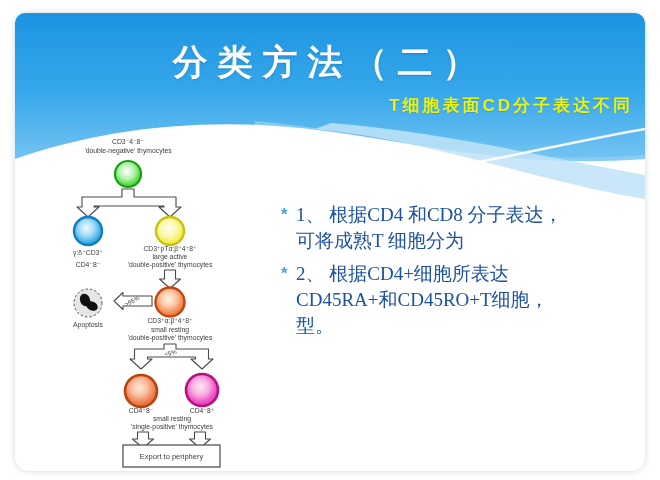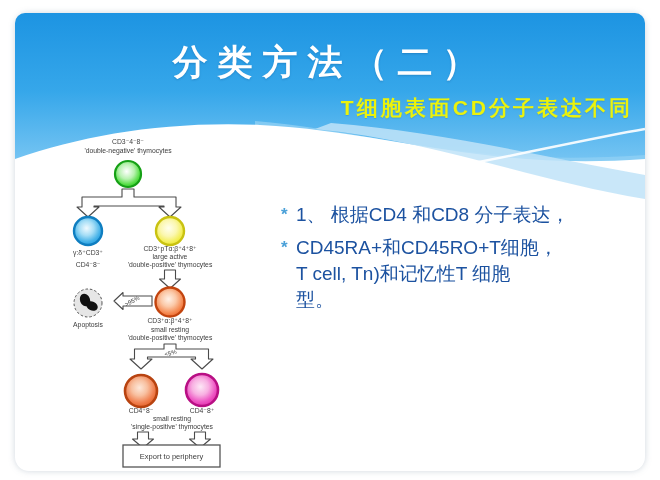--- a/index.html
+++ b/index.html
@@ -14,34 +14,34 @@
   }
   .header-svg{position:absolute;left:0;top:0;width:630px;height:195px;}
   .title{
     position:absolute;left:0;right:0;top:26px;text-align:center;
     color:#ffffff;font-size:35px;font-weight:bold;letter-spacing:10px;
     font-family:"DejaVu Sans",sans-serif;
     text-shadow:0 1px 2px rgba(0,60,120,.25);
   }
   .subtitle{
     position:absolute;top:81px;right:12px;
-    color:#ebf20c;font-size:21px;font-weight:bold;letter-spacing:3px;
+    color:#ebf20c;font-size:17px;font-weight:bold;letter-spacing:3px;
     text-shadow:0 1px 1px rgba(0,80,140,.2);
   }
   .bullets{
     position:absolute;left:266px;top:189px;width:376px;
     color:#1c52a0;font-size:19px;line-height:26px;
   }
   .bullet{display:flex;margin-bottom:7px;}
   .marker{
     width:15px;flex:0 0 15px;color:#4aa0d8;font-size:17px;line-height:26px;
     font-weight:bold;
   }
   .btext{flex:1;}
-  .bline{display:block;}
+  .bline{display:block;font-family:Liberation Serif, serif;}
   .diagram{position:absolute;left:40px;top:117px;width:200px;height:345px;overflow:visible;}
   .dlabel{font-family:"Liberation Sans","DejaVu Sans",sans-serif;font-size:6.8px;fill:#3c3c3c;text-anchor:middle;}
   .dlabel-sm{font-family:"Liberation Sans","DejaVu Sans",sans-serif;font-size:6px;fill:#3c3c3c;text-anchor:middle;}
   .harrow{fill:#ffffff;stroke:#4a4a4a;stroke-width:1.1;stroke-linejoin:round;}
 </style>
 </head>
 <body>
 
 <div class="slide">
 
@@ -61,27 +61,28 @@
   </svg>
 
   <div class="title">分类方法（二）</div>
   <div class="subtitle">T细胞表面CD分子表达不同</div>
 
   <div class="bullets">
     <div class="bullet">
       <span class="marker">*</span>
       <div class="btext">
         <span class="bline">1、 根据CD4 和CD8 分子表达，</span>
+        <span class="bline">可将成熟T 细胞分为</span>
       </div>
     </div>
     <div class="bullet">
       <span class="marker">*</span>
       <div class="btext">
+        <span class="bline">2、 根据CD4+细胞所表达</span>
         <span class="bline">CD45RA+和CD45RO+T细胞，</span>
-        <span class="bline">T cell, Tn)和记忆性T 细胞</span>
         <span class="bline">型。</span>
       </div>
     </div>
   </div>
 
   <svg class="diagram" viewBox="55 130 200 345">
     <defs>
       <radialGradient id="gGreen" cx="0.45" cy="0.4" r="0.65">
         <stop offset="0%" stop-color="#ffffff"></stop>
           <stop offset="45%" stop-color="#b8f2b0"></stop>

